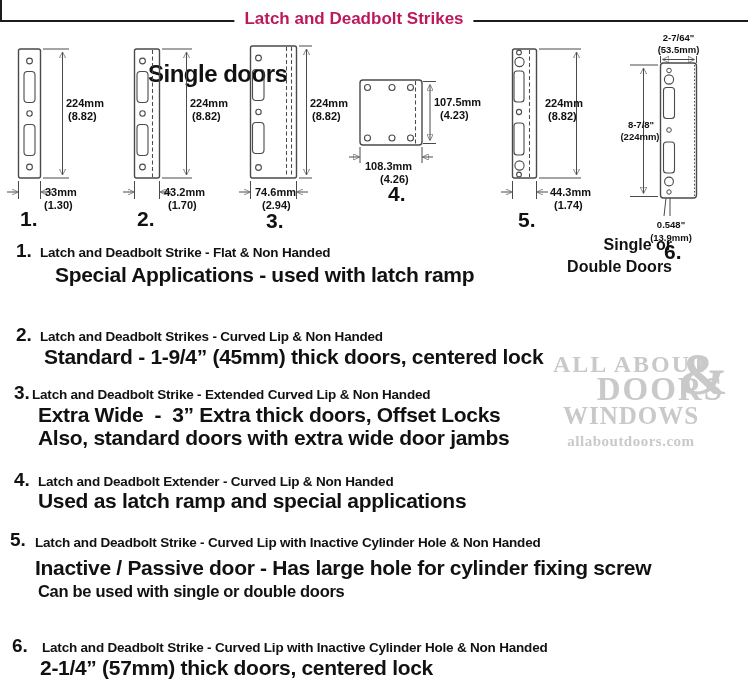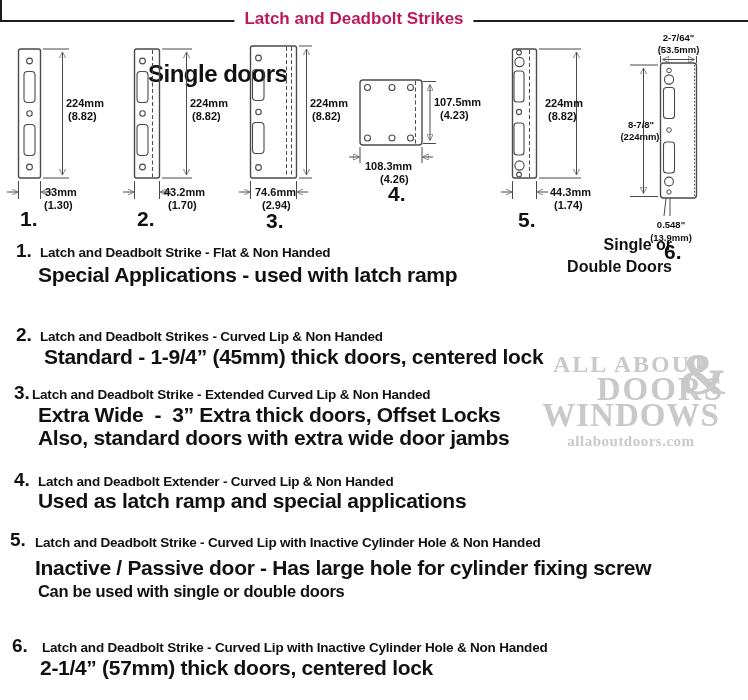--- a/index.html
+++ b/index.html
@@ -36,21 +36,21 @@
   .item{position:absolute;left:0;width:748px;height:0;}
   .inum{position:absolute;font-size:19px;font-weight:700;}
   .ihead{position:absolute;font-size:13.5px;font-weight:700;letter-spacing:-0.2px;white-space:pre;}
   .idesc{position:absolute;font-size:21px;font-weight:700;letter-spacing:-0.3px;white-space:pre;}
   .idesc.small{font-size:16.5px;}
   
   .watermark{position:absolute;left:538px;top:352px;width:186px;text-align:center;
         font-family:"Liberation Serif",serif;font-weight:700;color:#c9c9c9;z-index:0;}
   .wm1{font-size:24px;letter-spacing:2px;line-height:24px;}
   .wm2{font-size:33px;letter-spacing:2px;line-height:26px;text-align:right;padding-left:4px;}
-  .wm3{font-size:33px;letter-spacing:1px;line-height:27px;text-align:center;}
+  .wm3{font-size:25px;letter-spacing:1px;line-height:27px;text-align:center;}
   .wm4{font-size:15px;letter-spacing:0.5px;line-height:24px;}
   .wm-amp{position:absolute;right:-4px;top:-8px;font-size:60px;line-height:60px;}
 </style>
 </head>
 <body>
 
 <div class="page">
 
   <div class="watermark">
     <div class="wm1">ALL ABOUT</div>
@@ -201,21 +201,21 @@
 
   <div class="caption6">
     <div>Single or</div>
     <div>Double Doors</div>
   </div>
   <div class="num6">6.</div>
 
   <div class="item" style="top:240px">
     <span class="inum" style="left:16px;top:0">1.</span>
     <span class="ihead" style="left:40px;top:5px">Latch and Deadbolt Strike - Flat &amp; Non Handed</span>
-    <div class="idesc" style="left:38px;top:23px">Special Applications - used with latch ramp</div>
+    <div class="idesc" style="left:55px;top:23px">Special Applications - used with latch ramp</div>
   </div>
 
   <div class="item" style="top:324px">
     <span class="inum" style="left:16px;top:0">2.</span>
     <span class="ihead" style="left:40px;top:5px">Latch and Deadbolt Strikes - Curved Lip &amp; Non Handed</span>
     <div class="idesc" style="left:44px;top:21px">Standard - 1-9/4” (45mm) thick doors, centered lock</div>
   </div>
 
   <div class="item" style="top:382px">
     <span class="inum" style="left:14px;top:0">3.</span>

